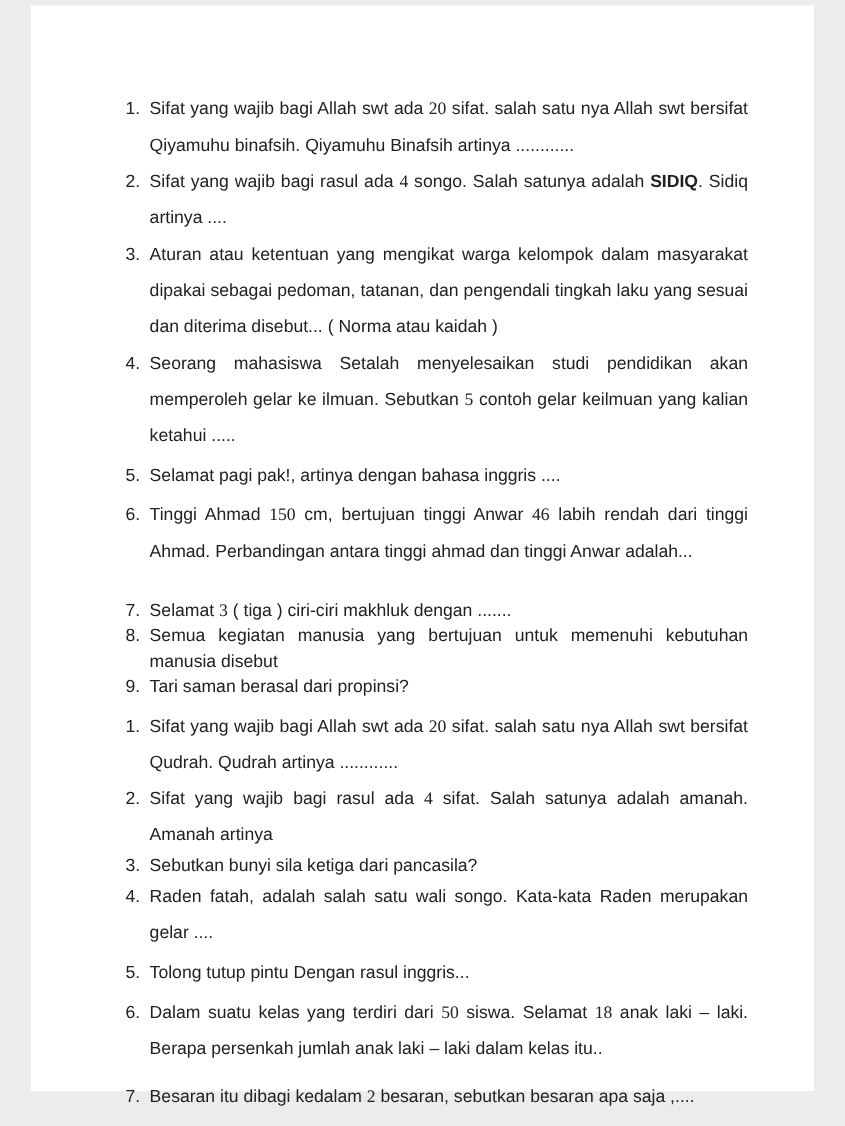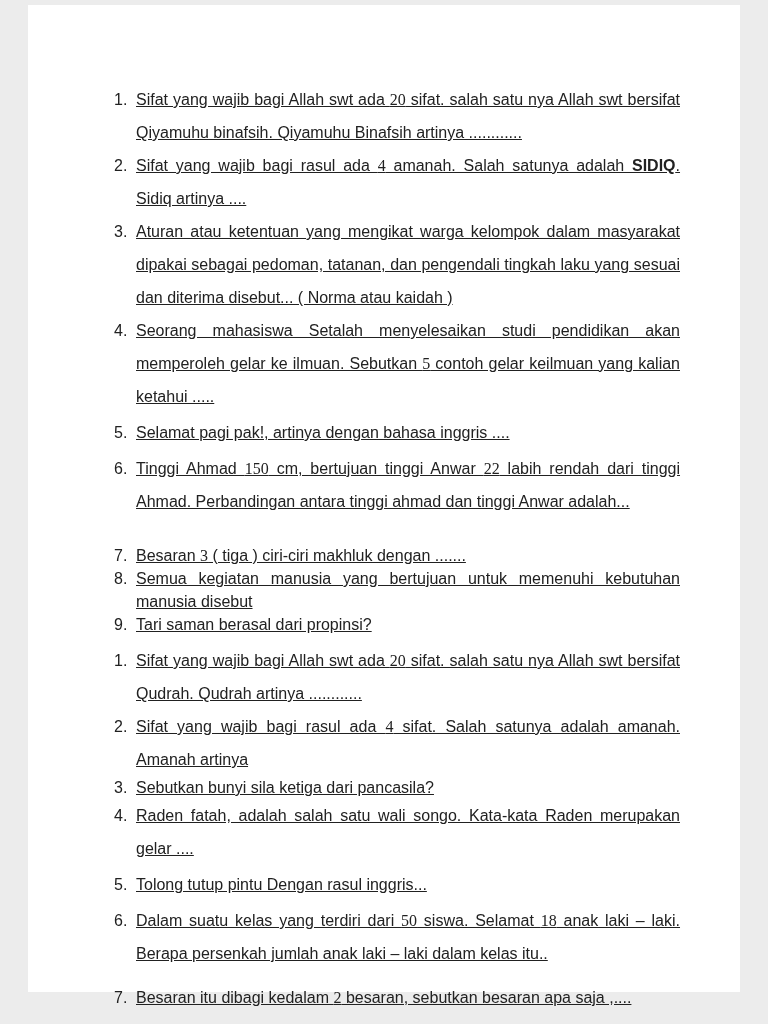--- a/index.html
+++ b/index.html
@@ -39,59 +39,58 @@
   .sp-md { margin-top: 16px; }
   .sp-lg { margin-top: 26px; }
   .q-num {
     min-width: 22px;
     flex: 0 0 auto;
     white-space: nowrap;
   }
   .q-text {
     flex: 1 1 auto;
     text-align: justify;
-    text-decoration: underline;
   }
   .q-text span.bold { font-weight: 700; }
   .q-text span.serif { font-family: "Liberation Serif", serif; }
 </style>
 </head>
 <body>
 
 <div class="canvas">
   <div class="page">
     <div class="content">
       <div id="question-list-1">
           <div class="q-item loose">
             <div class="q-num">1.</div>
             <div class="q-text"><span>Sifat yang wajib bagi Allah swt ada </span><span class="serif">20</span><span> sifat. salah satu nya Allah swt bersifat Qiyamuhu binafsih. Qiyamuhu Binafsih artinya ............</span></div>
           </div>
           <div class="q-item loose">
             <div class="q-num">2.</div>
-            <div class="q-text"><span>Sifat yang wajib bagi rasul ada </span><span class="serif">4</span><span> amanah. Salah satunya adalah </span><span class="bold">SIDIQ</span><span>. Sidiq artinya ....</span></div>
+            <div class="q-text"><span>Sifat yang wajib bagi rasul ada </span><span class="serif">4</span><span> songo. Salah satunya adalah </span><span class="bold">SIDIQ</span><span>. Sidiq artinya ....</span></div>
           </div>
           <div class="q-item loose">
             <div class="q-num">3.</div>
             <div class="q-text"><span>Aturan atau ketentuan yang mengikat warga kelompok dalam masyarakat dipakai sebagai pedoman, tatanan, dan pengendali tingkah laku yang sesuai dan diterima disebut... ( Norma atau kaidah )</span></div>
           </div>
           <div class="q-item loose">
             <div class="q-num">4.</div>
             <div class="q-text"><span>Seorang mahasiswa Setalah menyelesaikan studi pendidikan akan memperoleh gelar ke ilmuan. Sebutkan </span><span class="serif">5</span><span> contoh gelar keilmuan yang kalian ketahui .....</span></div>
           </div>
           <div class="q-item tight sp-sm">
             <div class="q-num">5.</div>
             <div class="q-text"><span>Selamat pagi pak!, artinya dengan bahasa inggris ....</span></div>
           </div>
           <div class="q-item loose sp-sm">
             <div class="q-num">6.</div>
-            <div class="q-text"><span>Tinggi Ahmad </span><span class="serif">150</span><span> cm, bertujuan tinggi Anwar </span><span class="serif">22</span><span> labih rendah dari tinggi Ahmad. Perbandingan antara tinggi ahmad dan tinggi Anwar adalah...</span></div>
+            <div class="q-text"><span>Tinggi Ahmad </span><span class="serif">150</span><span> cm, bertujuan tinggi Anwar </span><span class="serif">46</span><span> labih rendah dari tinggi Ahmad. Perbandingan antara tinggi ahmad dan tinggi Anwar adalah...</span></div>
           </div>
           <div class="q-item tight sp-lg">
             <div class="q-num">7.</div>
-            <div class="q-text"><span>Besaran </span><span class="serif">3</span><span> ( tiga ) ciri-ciri makhluk dengan .......</span></div>
+            <div class="q-text"><span>Selamat </span><span class="serif">3</span><span> ( tiga ) ciri-ciri makhluk dengan .......</span></div>
           </div>
           <div class="q-item tight">
             <div class="q-num">8.</div>
             <div class="q-text"><span>Semua kegiatan manusia yang bertujuan untuk memenuhi kebutuhan manusia disebut</span></div>
           </div>
           <div class="q-item tight">
             <div class="q-num">9.</div>
             <div class="q-text"><span>Tari saman berasal dari propinsi?</span></div>
           </div>
         </div>

